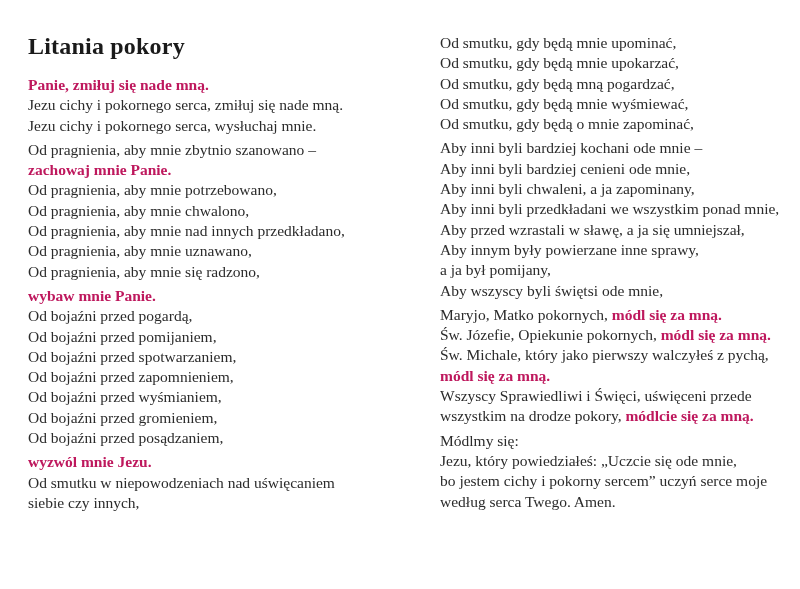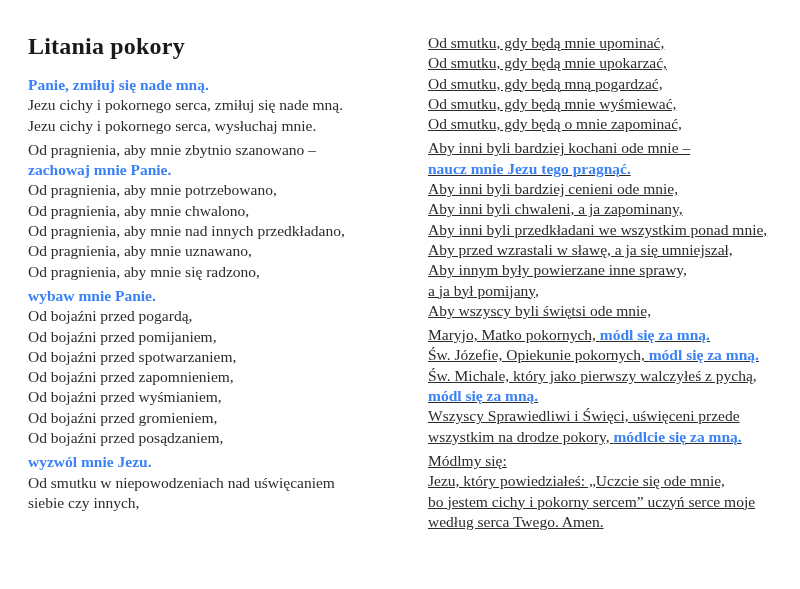--- a/index.html
+++ b/index.html
@@ -13,37 +13,37 @@
     color: #2b2b2b;
   }
   .page {
     width: 800px; height: 469px;
     padding: 33px 0 0 28px;
     display: flex;
     background: #ffffff;
   }
   .col { flex: none; }
   .col-left { width: 372px; }
-  .col-right { width: 344px; margin-left: 28px; text-decoration: underline; }
+  .col-right { width: 344px; margin-left: 40px; }
   .title {
     font-size: 24px;
     line-height: 26px;
     font-weight: 700;
     color: #1a1a1a;
     margin: 0 0 16px 0;
     letter-spacing: 0.2px;
   }
   .para { margin: 0 0 4px 0; }
   .line {
     display: block;
     font-size: 15.5px;
     line-height: 20.3px;
     white-space: nowrap;
   }
-  .line strong { font-weight: 700; color: #3b82f6; }
+  .line strong { font-weight: 700; color: #be185d; }
 </style>
 </head>
 <body>
 
 <div class="page">
   <div class="col col-left">
     <h1 class="title">Litania pokory</h1>
     <div>
         <p class="para">
           <span class="line"><strong>Panie, zmiłuj się nade mną.</strong></span>
@@ -80,21 +80,20 @@
     <div>
         <p class="para">
           <span class="line"><span>Od smutku, gdy będą mnie upominać,</span></span>
           <span class="line"><span>Od smutku, gdy będą mnie upokarzać,</span></span>
           <span class="line"><span>Od smutku, gdy będą mną pogardzać,</span></span>
           <span class="line"><span>Od smutku, gdy będą mnie wyśmiewać,</span></span>
           <span class="line"><span>Od smutku, gdy będą o mnie zapominać,</span></span>
         </p>
         <p class="para">
           <span class="line"><span>Aby inni byli bardziej kochani ode mnie –</span></span>
-          <span class="line"><strong>naucz mnie Jezu tego pragnąć.</strong></span>
           <span class="line"><span>Aby inni byli bardziej cenieni ode mnie,</span></span>
           <span class="line"><span>Aby inni byli chwaleni, a ja zapominany,</span></span>
           <span class="line"><span>Aby inni byli przedkładani we wszystkim ponad mnie,</span></span>
           <span class="line"><span>Aby przed wzrastali w sławę, a ja się umniejszał,</span></span>
           <span class="line"><span>Aby innym były powierzane inne sprawy,</span></span>
           <span class="line"><span>a ja był pomijany,</span></span>
           <span class="line"><span>Aby wszyscy byli świętsi ode mnie,</span></span>
         </p>
         <p class="para">
           <span class="line"><span>Maryjo, Matko pokornych, </span><strong>módl się za mną.</strong></span>

